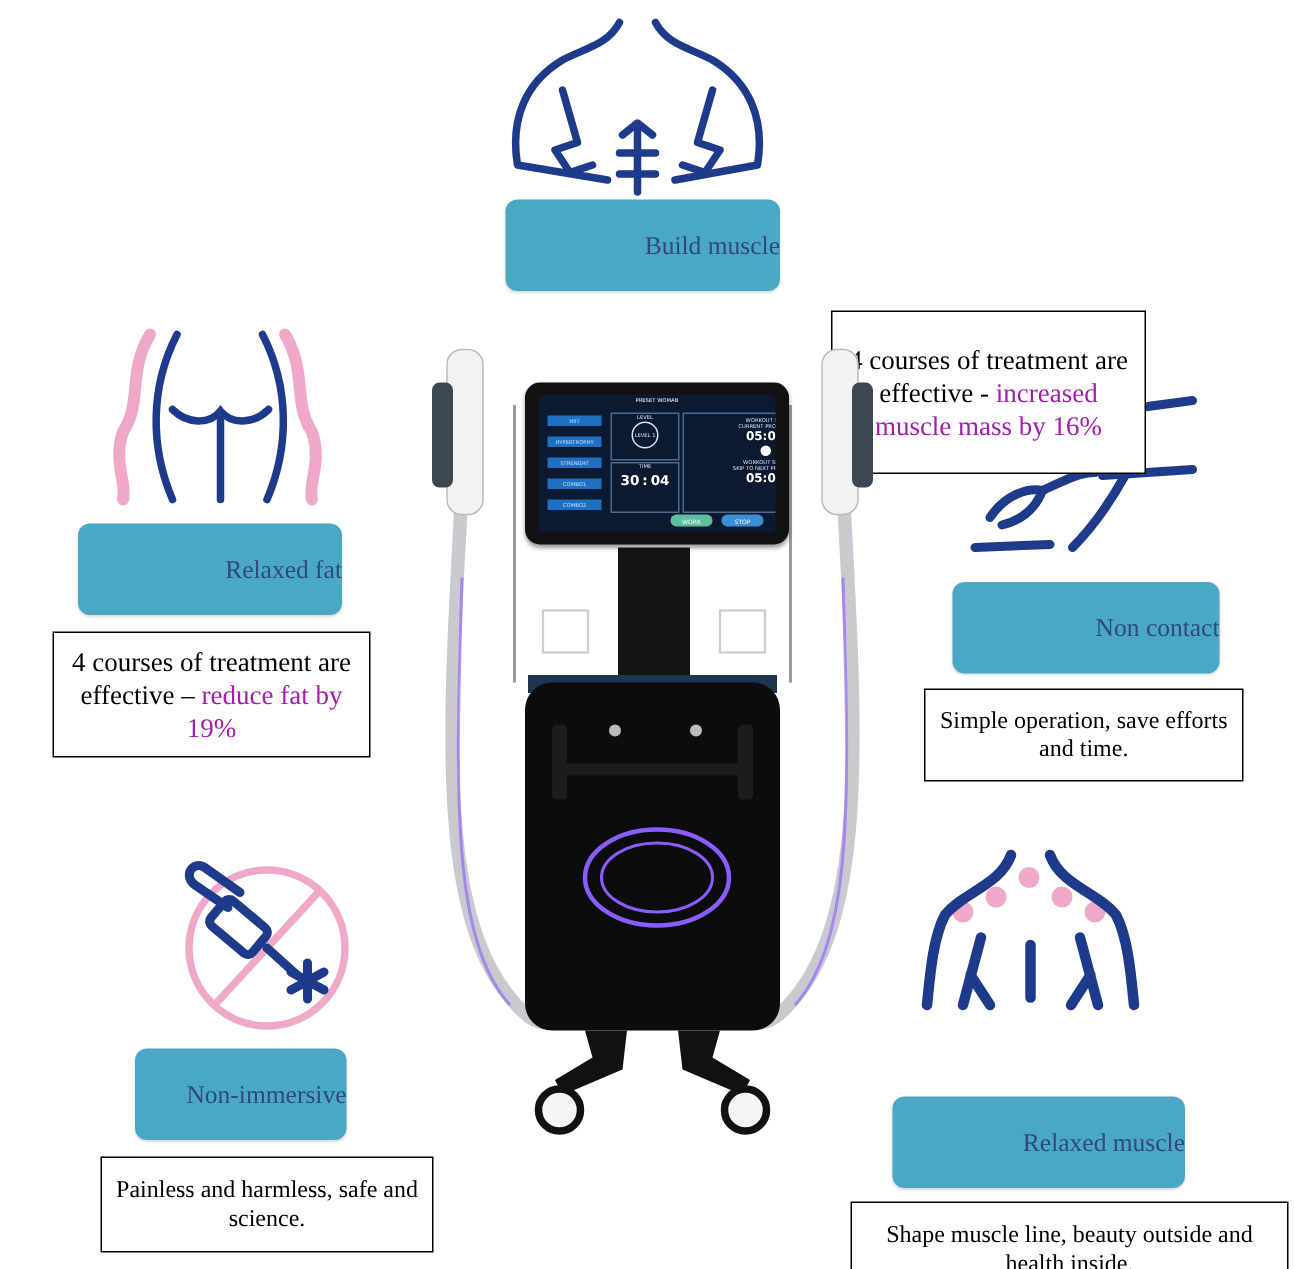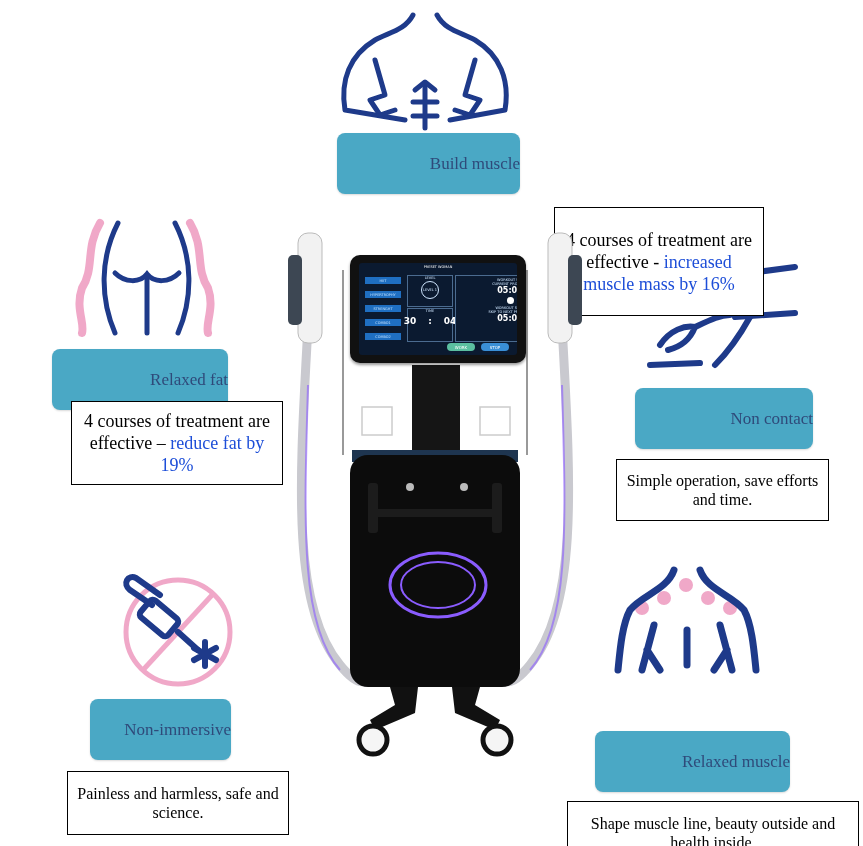--- a/index.html
+++ b/index.html
@@ -8,21 +8,21 @@
     position:absolute; background:#4aa8c5; border-radius:8px;
     color:#2f4a7a; font-size:17px; display:flex; align-items:center; justify-content:flex-end;
     box-shadow: 0 1px 2px rgba(0,0,0,0.15);
   }
   .note {
     position:absolute; background:#fff; border:1px solid #000; color:#000;
     text-align:center; font-size:16px; line-height:19px; display:flex; flex-direction:column;
     align-items:center; justify-content:center; box-sizing:border-box; padding:2px 6px;
   }
   .note.big { font-size:18px; line-height:22px; }
-  .red { color:#1d4ed8; }
+  .red { color:#a21caf; }
   svg { position:absolute; overflow:visible; }
   
   .screen-wrap { position:absolute; left:350px; top:255px; width:176px; height:108px; background:#111; border-radius:10px; box-shadow:0 2px 3px rgba(0,0,0,0.4); }
   .screen { position:absolute; left:9px; top:8px; width:158px; height:92px; background:#0b1a30; border-radius:3px; overflow:hidden; font-family:"DejaVu Sans", sans-serif; color:#cfe6ff; }
   .menu-btn { position:absolute; left:6px; width:36px; height:7px; background:#1f6fc2; font-size:3.5px; color:#bfe0ff; display:flex; align-items:center; justify-content:center; }
   .panel { position:absolute; border:1px solid #4b6b8f; background:#0b1a30; }
   .tiny { font-size:3.5px; text-align:center; }
   .time { font-size:9px; font-weight:bold; color:#fff; }
   .btn-pill { position:absolute; height:8px; border-radius:4px; font-size:4px; color:#fff; display:flex; align-items:center; justify-content:center; }
 </style>
@@ -51,21 +51,21 @@
     <path d="M120 5 C135 30 125 50 138 70 C145 90 135 105 138 115" stroke="#f0a8c8" stroke-width="8"></path>
     <path d="M48 5 C30 40 30 80 45 115" stroke="#1e3a8a" stroke-width="5"></path>
     <path d="M105 5 C123 40 123 80 108 115" stroke="#1e3a8a" stroke-width="5"></path>
     <path d="M45 55 C55 65 70 65 77 56 C84 65 99 65 109 55" stroke="#1e3a8a" stroke-width="5"></path>
     <path d="M77 58 L77 115" stroke="#1e3a8a" stroke-width="5"></path>
   </g>
 </svg>
 <div class="pill" style="left:52px;top:349px;width:176px;height:61px;">
   <span>Relaxed fat</span>
 </div>
-<div class="note big" style="left:35px;top:401px;width:212px;height:84px;margin-left:36px;">
+<div class="note big" style="left:35px;top:421px;width:212px;height:84px;">
   <div><span>4 courses of treatment are effective – </span><span class="red">reduce fat by 19%</span></div>
 </div>
 
 <svg style="left:640px;top:255px;" width="170" height="120" viewBox="0 0 170 120">
   <g fill="none" stroke="#1e3a8a" stroke-width="6" stroke-linecap="round">
     <path d="M95 20 L155 12"></path>
     <path d="M95 62 L155 58"></path>
     <path d="M110 62 C100 80 90 95 75 110"></path>
     <path d="M20 90 C30 75 45 70 55 72 C50 85 40 92 28 95"></path>
     <path d="M55 72 C70 65 80 60 90 60"></path>
@@ -168,21 +168,21 @@
     <div class="menu-btn" style="top:70px;">COMBO2</div>
 
     <div class="panel" style="left:48px;top:12px;width:44px;height:30px;">
       <div class="tiny">LEVEL</div>
       <div style="margin:1px auto 0;width:16px;height:16px;border:1px solid #cfe6ff;border-radius:50%;display:flex;align-items:center;justify-content:center;">
         <span class="tiny">LEVEL 1</span>
       </div>
     </div>
     <div class="panel" style="left:48px;top:45px;width:44px;height:32px;">
       <div class="tiny">TIME</div>
-      <div style="display:flex;justify-content:center;gap:12px;margin-top:3px;">
+      <div style="display:flex;justify-content:center;gap:2px;margin-top:3px;">
         <span class="time">30</span>
         <span class="time">:</span>
         <span class="time">04</span>
       </div>
     </div>
     <div class="panel" style="left:96px;top:12px;width:56px;height:65px;padding-left:26px;">
       <div class="tiny" style="margin-top:2px;">WORKOUT SET</div>
       <div class="tiny">CURRENT PROGRAM</div>
       <div class="time" style="text-align:center;font-size:8px;">05:00</div>
       <div style="margin:2px auto;width:7px;height:7px;border-radius:50%;background:#fff;"></div>

